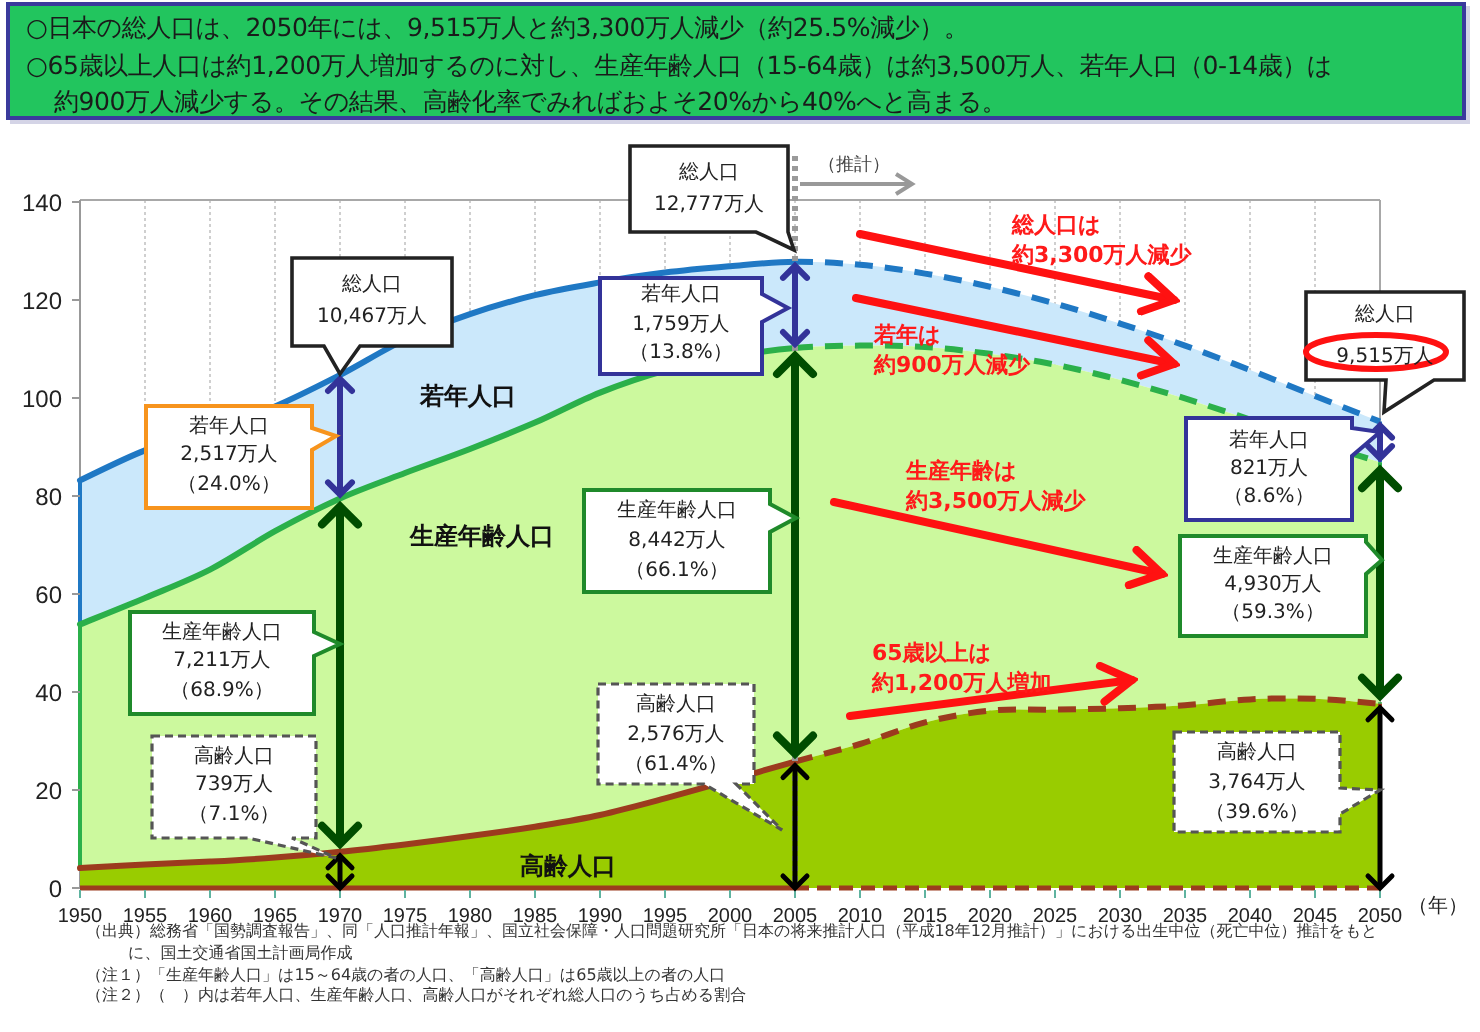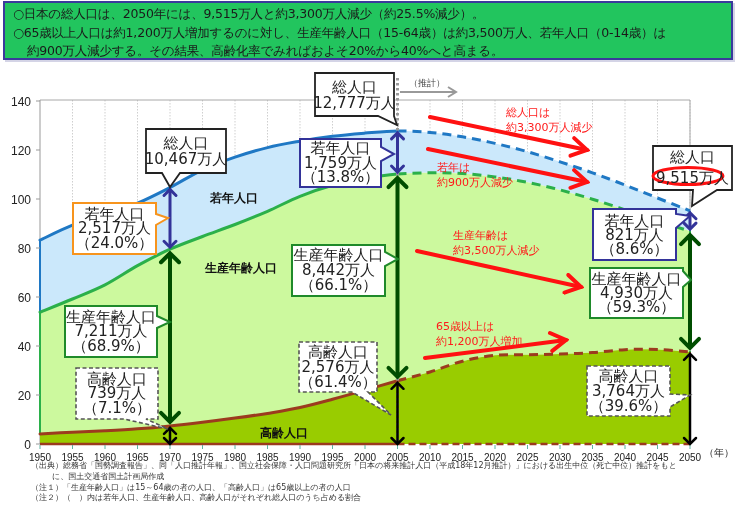--- a/index.html
+++ b/index.html
@@ -4,25 +4,25 @@
 <style>
   html, body { margin:0; padding:0; background:#ffffff; }
   body { width:740px; height:516px; overflow:hidden; font-family:"DejaVu Sans", "Liberation Sans", sans-serif; color:#1a1a1a; }
   #page { position:relative; width:740px; height:516px; background:#fff; }
 
   .summary { position:absolute; left:3px; top:1px; width:726px; height:55px; border:2.5px solid #3a3a9c; background:#22c55e; box-shadow:2px 2px 0 #d4d4e6; }
   .summary .line { position:absolute; font-size:12.5px; line-height:15px; white-space:nowrap; letter-spacing:-0.2px; color:#1a1a1a; }
 
   svg.layer { position:absolute; left:0; top:0; width:740px; height:516px; overflow:visible; }
 
-  .co { position:absolute; display:flex; flex-direction:column; align-items:center; justify-content:center; font-size:15px; color:#222; white-space:nowrap; text-align:center; }
+  .co { position:absolute; display:flex; flex-direction:column; align-items:center; justify-content:center; font-size:10px; color:#222; white-space:nowrap; text-align:center; }
   .area-label { position:absolute; font-size:12px; font-weight:bold; color:#111; white-space:nowrap; line-height:16px; }
-  .red-note { position:absolute; font-size:11px; font-weight:normal; color:#ff1a1a; white-space:nowrap; line-height:15px; }
+  .red-note { position:absolute; font-size:11px; font-weight:bold; color:#ff1a1a; white-space:nowrap; line-height:15px; }
   .proj-label { position:absolute; left:409px; top:78px; font-size:9px; color:#444; white-space:nowrap; line-height:11px; }
-  .note { position:absolute; font-size:8px; line-height:10px; color:#333; white-space:nowrap; }
+  .note { position:absolute; font-size:8px; line-height:10px; color:#333; white-space:nowrap;margin-left:12px; }
 </style>
 </head>
 <body>
 
 <div id="page">
 
   <div class="summary">
     <div class="line" style="left:8px;top:3px;">○日本の総人口は、2050年には、9,515万人と約3,300万人減少（約25.5%減少）。</div>
     <div class="line" style="left:8px;top:22px;">○65歳以上人口は約1,200万人増加するのに対し、生産年齢人口（15-64歳）は約3,500万人、若年人口（0-14歳）は</div>
     <div class="line" style="left:22px;top:40px;">約900万人減少する。その結果、高齢化率でみればおよそ20%から40%へと高まる。</div>

